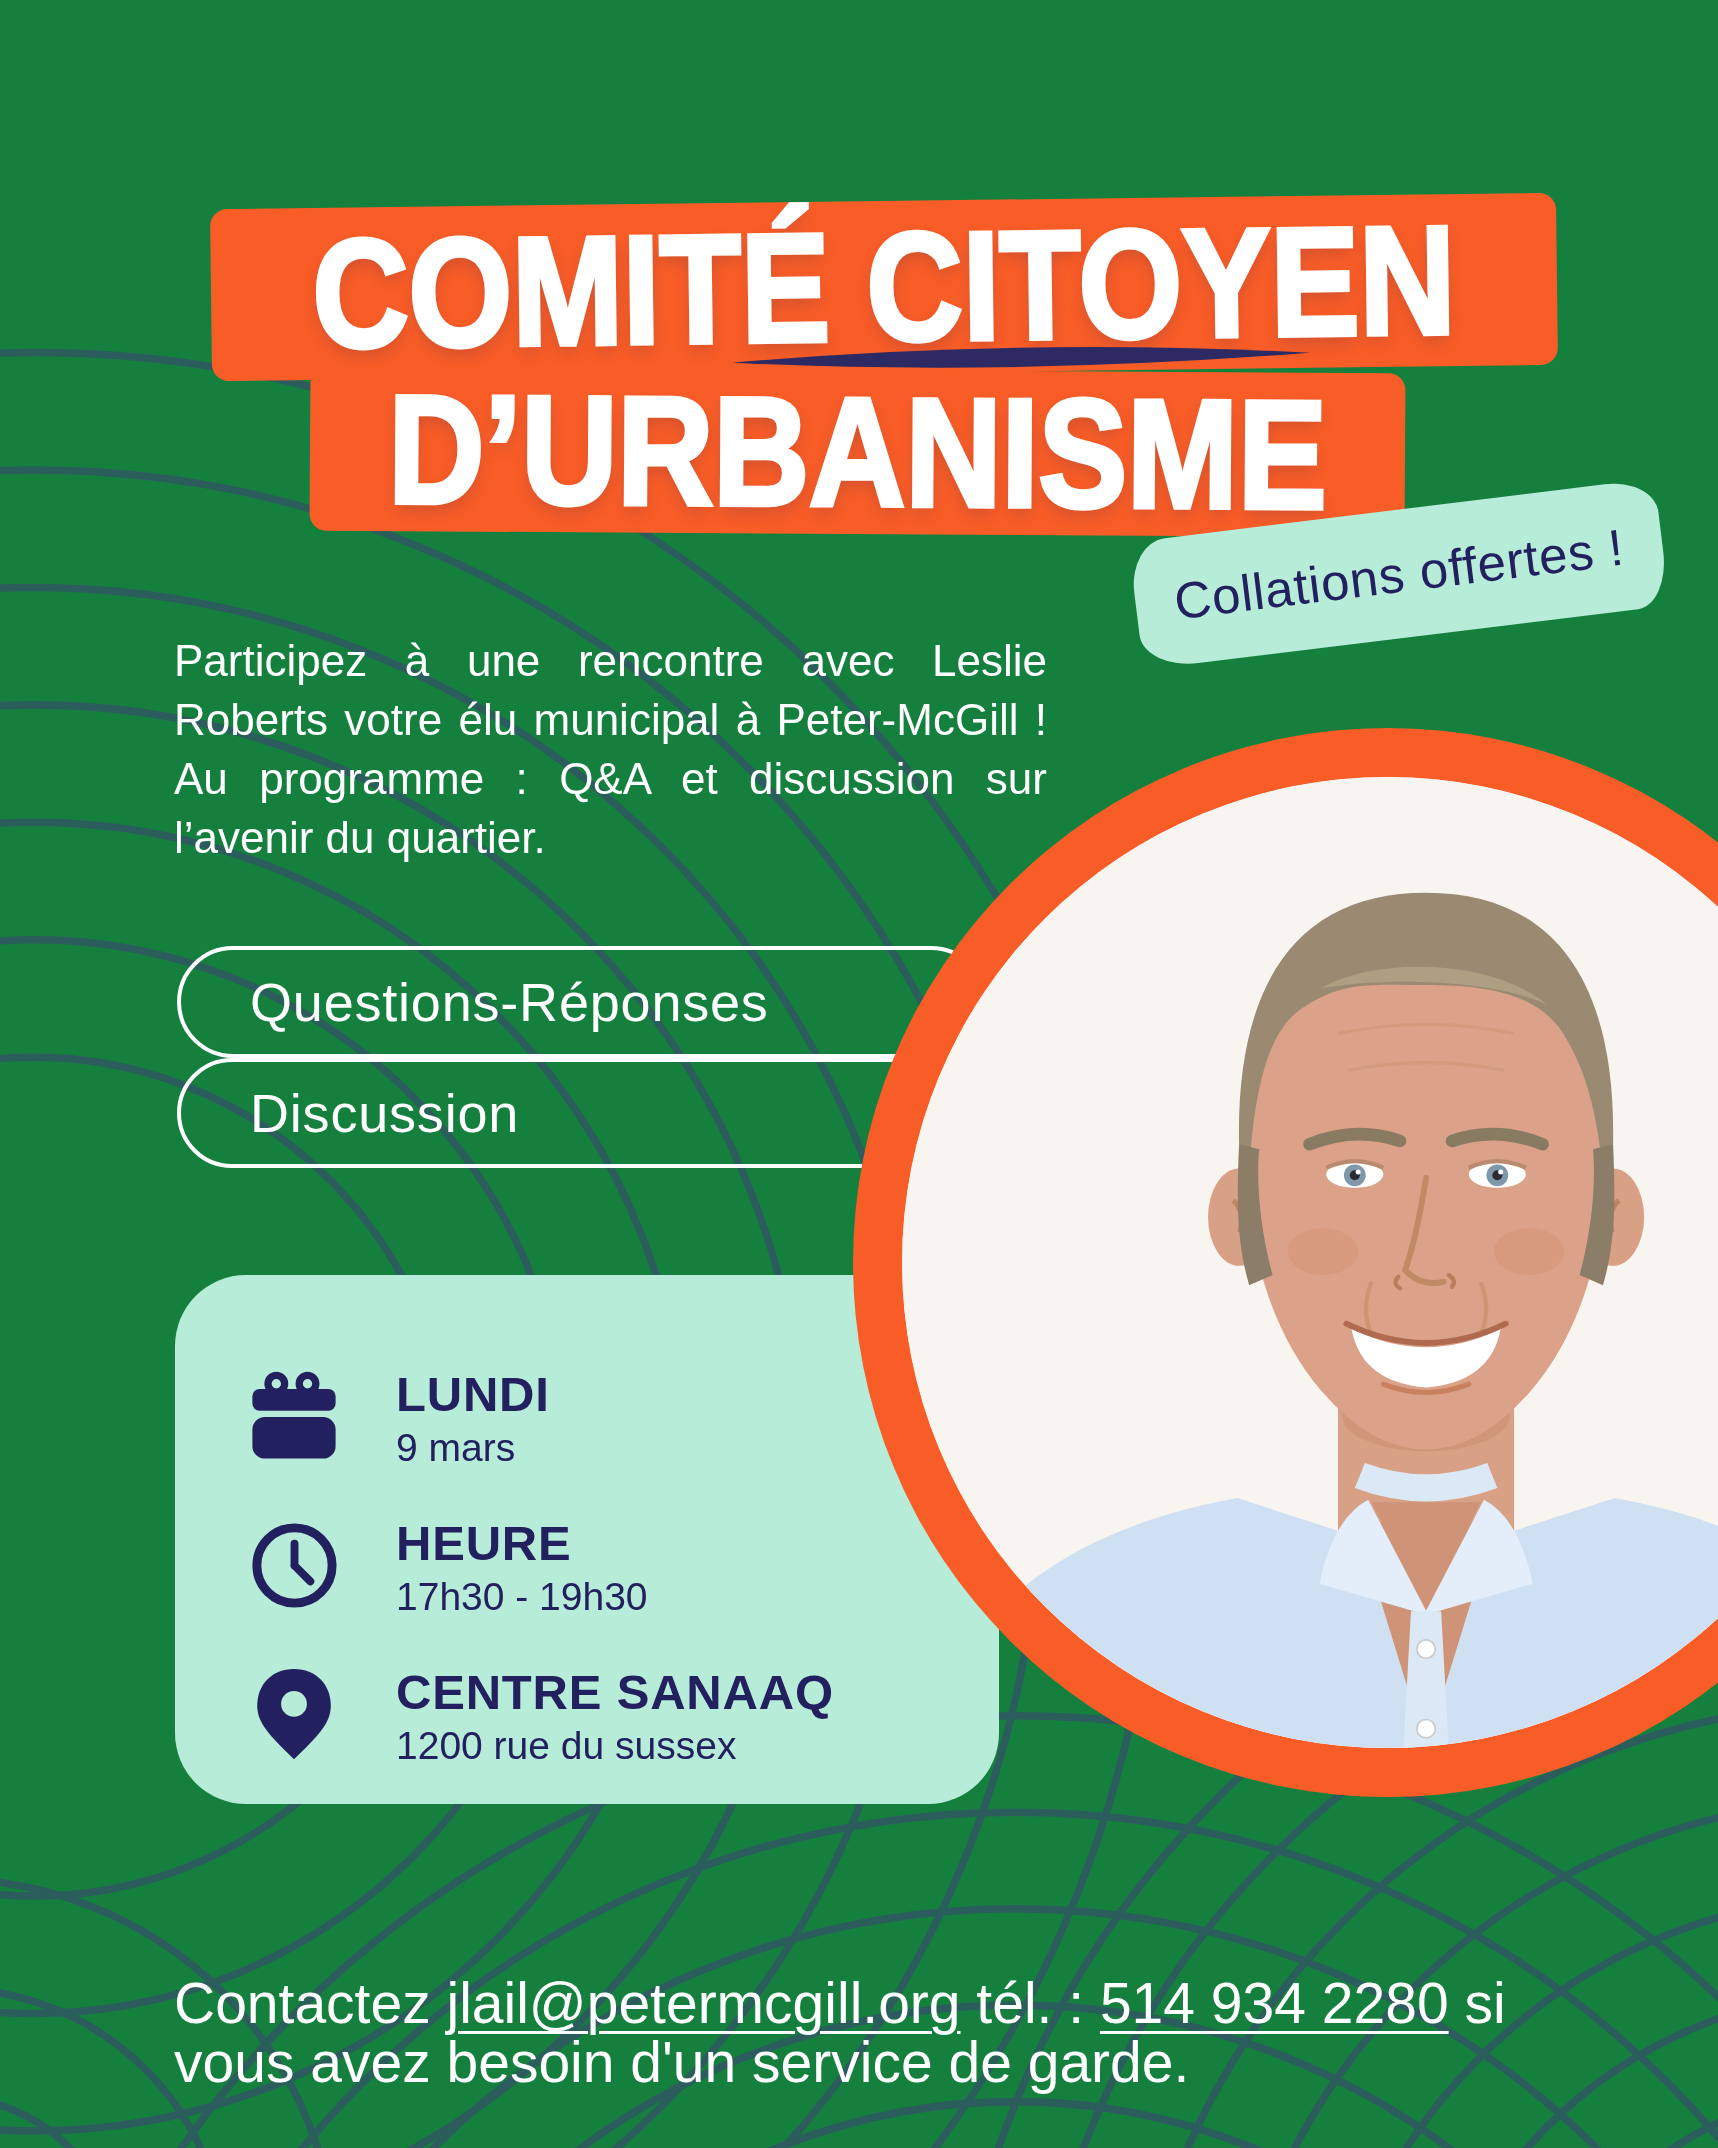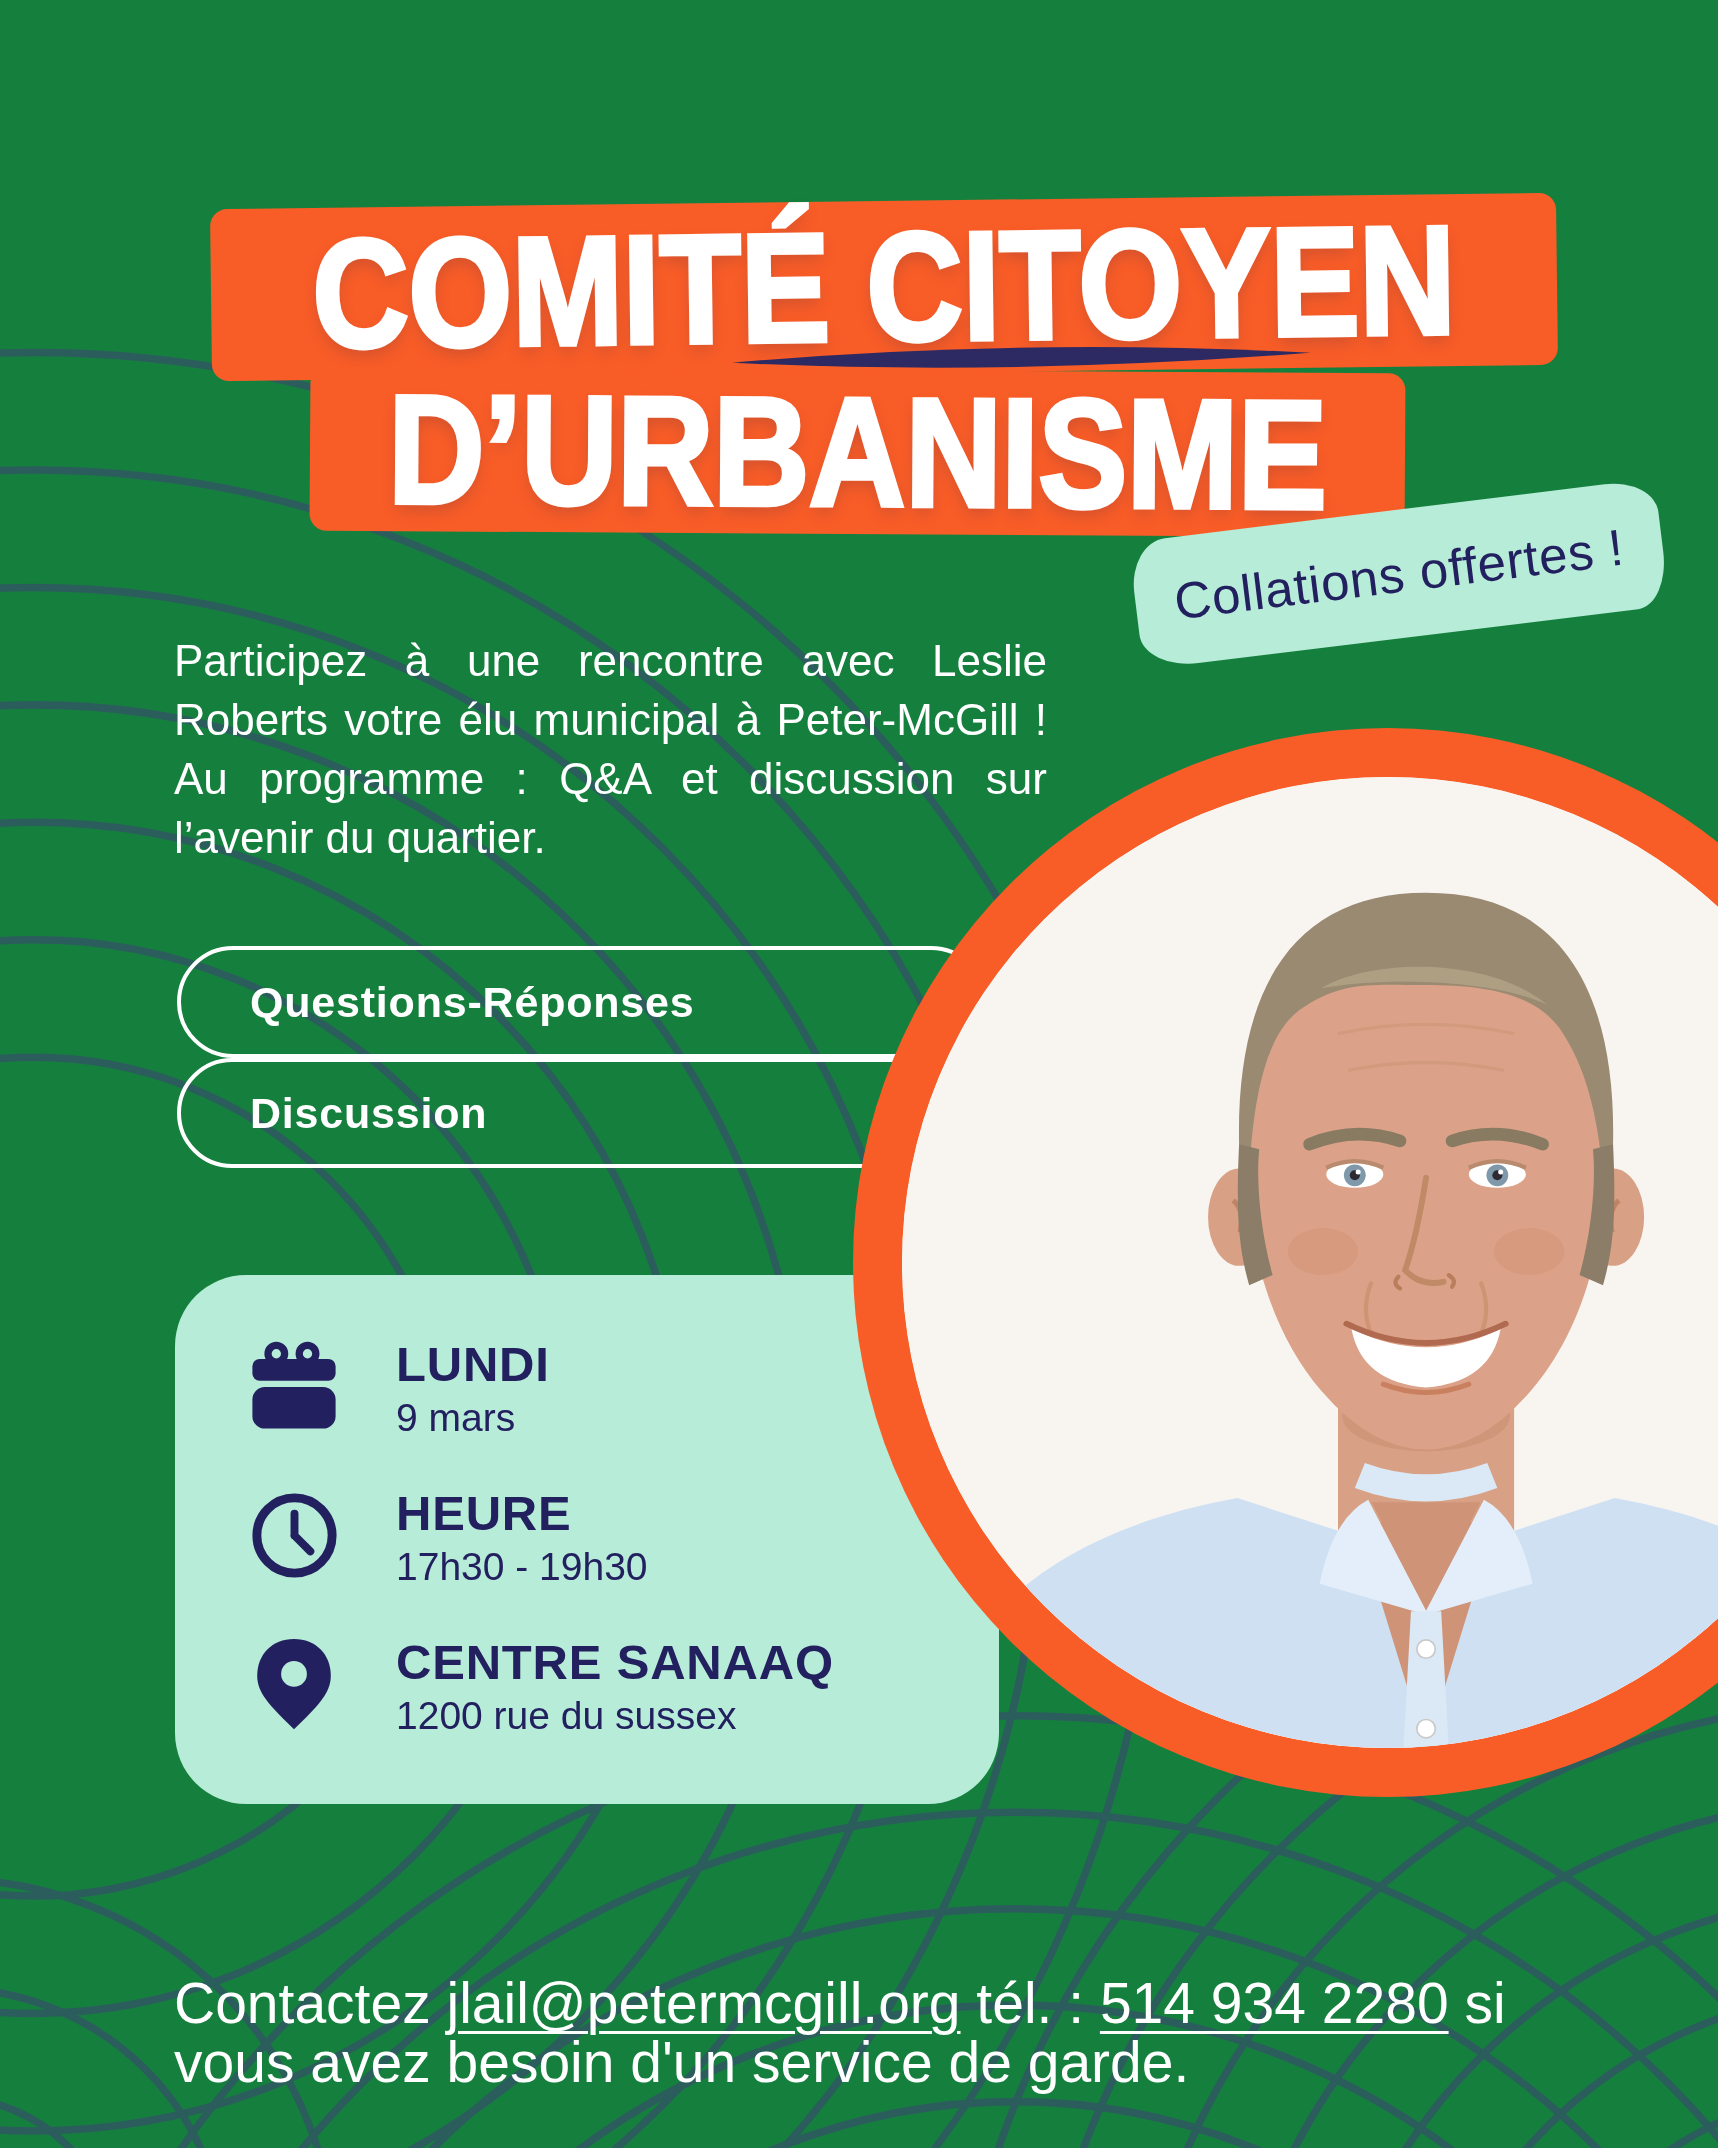--- a/index.html
+++ b/index.html
@@ -42,27 +42,27 @@
 
   
   .pill{
     position:absolute;z-index:1;left:177px;width:810px;height:112px;
     border:4.2px solid #ffffff;border-radius:76px;
     display:flex;align-items:center;padding-left:69px;box-sizing:border-box;
     background:transparent;
   }
   .pill-1{top:946px;}
   .pill-2{top:1058px;height:110px;text-align:center;}
-  .pill span{color:#ffffff;font-size:43px;font-weight:700;letter-spacing:0.8px;}
+  .pill span{color:#ffffff;font-size:54px;font-weight:400;letter-spacing:0.8px;}
 
   
   .event-card{
     position:absolute;z-index:1;left:175px;top:1275px;width:824px;height:529px;
     background:#b7ecd8;border-radius:71px;box-sizing:border-box;
-    padding:62px 50px 0 67px;display:flex;flex-direction:column;gap:42px;
+    padding:92px 50px 0 67px;display:flex;flex-direction:column;gap:42px;
   }
   .event-row{display:flex;align-items:flex-start;gap:50px;}
   .event-icon{width:104px;flex:0 0 104px;display:flex;justify-content:center;}
   .event-texts{display:flex;flex-direction:column;}
   .event-title{color:#23205f;font-size:49px;font-weight:700;letter-spacing:0.8px;line-height:55px;}
   .event-line{color:#23205f;font-size:39px;font-weight:500;line-height:52px;}
 
   
   .photo-circle{
     position:absolute;z-index:5;left:853px;top:728px;width:1069px;height:1069px;

